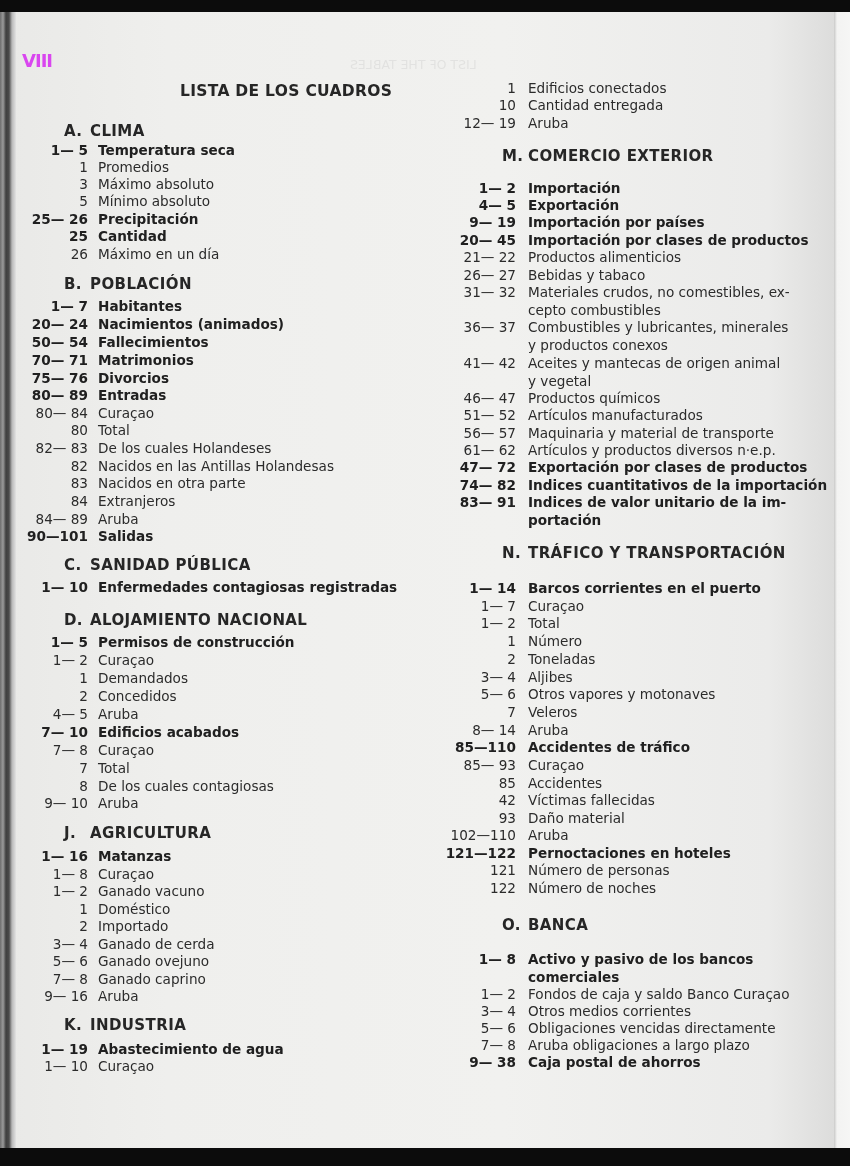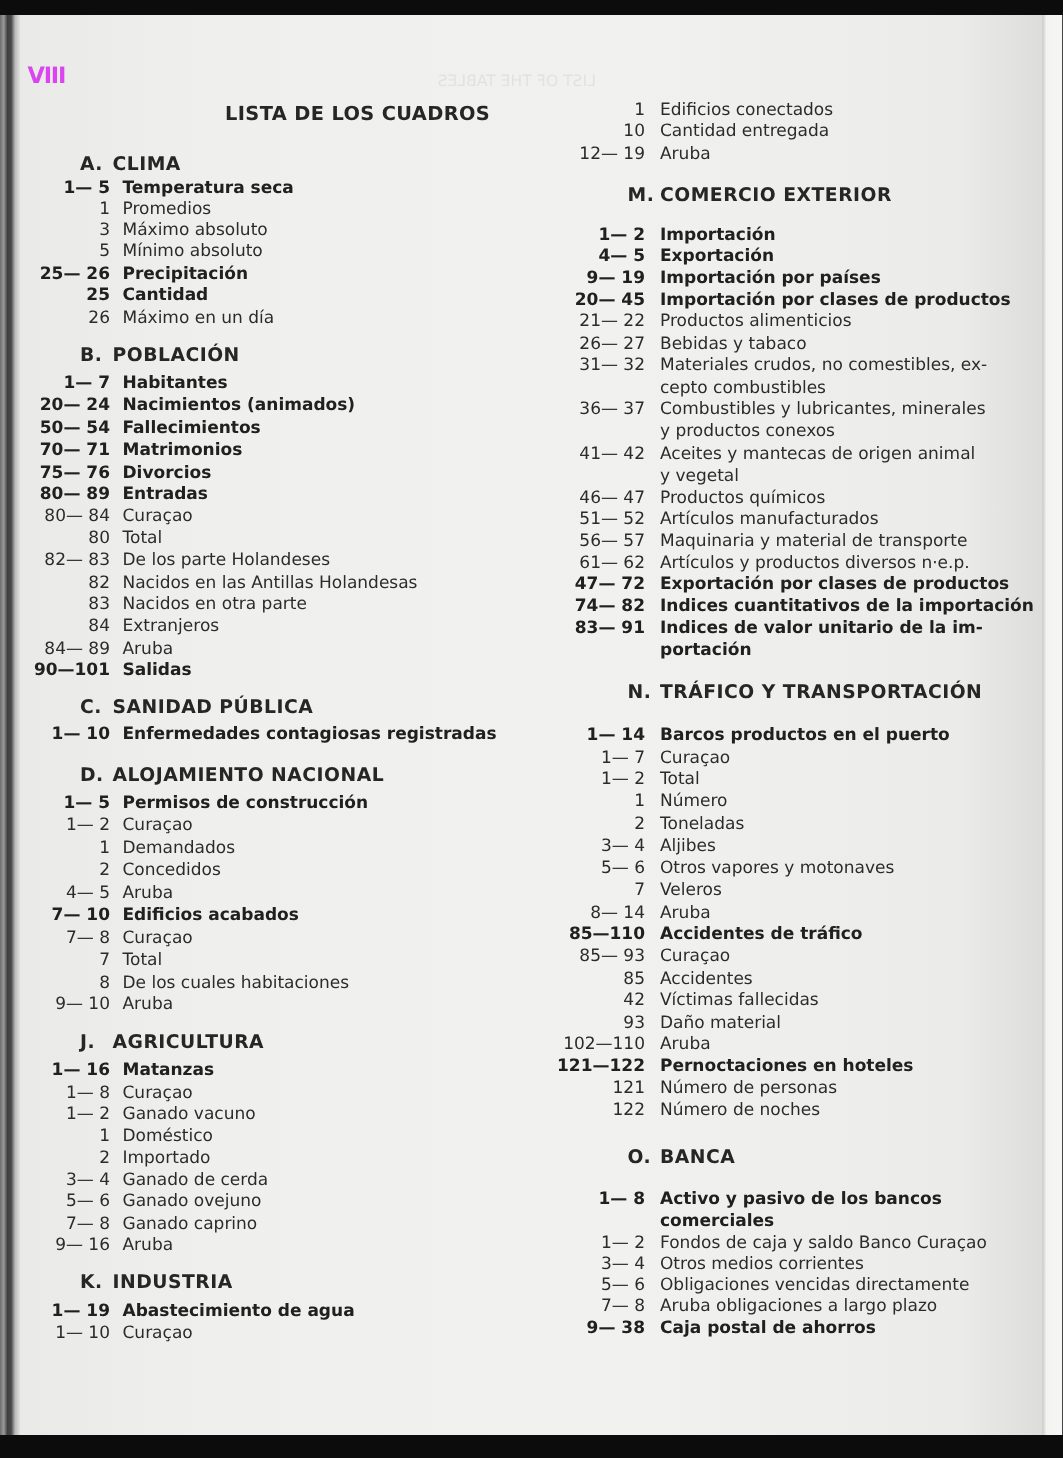--- a/index.html
+++ b/index.html
@@ -115,21 +115,21 @@
     <div class="row" style="top: 405px; left: 0px;">
       <span class="num" style="right: auto; left: -12px; width: 100px; position: absolute;">80— 84</span>
       <span class="lbl" style="left: 98px;">Curaçao</span>
     </div>
     <div class="row" style="top: 422px; left: 0px;">
       <span class="num" style="right: auto; left: -12px; width: 100px; position: absolute;">80</span>
       <span class="lbl" style="left: 98px;">Total</span>
     </div>
     <div class="row" style="top: 440px; left: 0px;">
       <span class="num" style="right: auto; left: -12px; width: 100px; position: absolute;">82— 83</span>
-      <span class="lbl" style="left: 98px;">De los parte Holandeses</span>
+      <span class="lbl" style="left: 98px;">De los cuales Holandeses</span>
     </div>
     <div class="row" style="top: 458px; left: 0px;">
       <span class="num" style="right: auto; left: -12px; width: 100px; position: absolute;">82</span>
       <span class="lbl" style="left: 98px;">Nacidos en las Antillas Holandesas</span>
     </div>
     <div class="row" style="top: 475px; left: 0px;">
       <span class="num" style="right: auto; left: -12px; width: 100px; position: absolute;">83</span>
       <span class="lbl" style="left: 98px;">Nacidos en otra parte</span>
     </div>
     <div class="row" style="top: 493px; left: 0px;">
@@ -177,21 +177,21 @@
     <div class="row" style="top: 742px; left: 0px;">
       <span class="num" style="right: auto; left: -12px; width: 100px; position: absolute;">7— 8</span>
       <span class="lbl" style="left: 98px;">Curaçao</span>
     </div>
     <div class="row" style="top: 760px; left: 0px;">
       <span class="num" style="right: auto; left: -12px; width: 100px; position: absolute;">7</span>
       <span class="lbl" style="left: 98px;">Total</span>
     </div>
     <div class="row" style="top: 778px; left: 0px;">
       <span class="num" style="right: auto; left: -12px; width: 100px; position: absolute;">8</span>
-      <span class="lbl" style="left: 98px;">De los cuales habitaciones</span>
+      <span class="lbl" style="left: 98px;">De los cuales contagiosas</span>
     </div>
     <div class="row" style="top: 795px; left: 0px;">
       <span class="num" style="right: auto; left: -12px; width: 100px; position: absolute;">9— 10</span>
       <span class="lbl" style="left: 98px;">Aruba</span>
     </div>
     <div class="sec" style="left: 64px; top: 825px;"><span class="letter">J.</span><span>AGRICULTURA</span></div>
     <div class="row bold" style="top: 848px; left: 0px;">
       <span class="num" style="right: auto; left: -12px; width: 100px; position: absolute;">1— 16</span>
       <span class="lbl" style="left: 98px;">Matanzas</span>
     </div>
@@ -315,21 +315,21 @@
       <span class="lbl" style="left: 98px;">Indices cuantitativos de la importación</span>
     </div>
     <div class="row bold" style="top: 494px; left: 0px;">
       <span class="num" style="right: auto; left: -14px; width: 100px; position: absolute;">83— 91</span>
       <span class="lbl" style="left: 98px;">Indices de valor unitario de la im-</span>
       <span class="lbl" style="left: 98px; top: 17.5px;">portación</span>
     </div>
     <div class="sec" style="left: 72px; top: 545px;"><span class="letter">N.</span><span>TRÁFICO Y TRANSPORTACIÓN</span></div>
     <div class="row bold" style="top: 580px; left: 0px;">
       <span class="num" style="right: auto; left: -14px; width: 100px; position: absolute;">1— 14</span>
-      <span class="lbl" style="left: 98px;">Barcos productos en el puerto</span>
+      <span class="lbl" style="left: 98px;">Barcos corrientes en el puerto</span>
     </div>
     <div class="row" style="top: 598px; left: 0px;">
       <span class="num" style="right: auto; left: -14px; width: 100px; position: absolute;">1— 7</span>
       <span class="lbl" style="left: 98px;">Curaçao</span>
     </div>
     <div class="row" style="top: 615px; left: 0px;">
       <span class="num" style="right: auto; left: -14px; width: 100px; position: absolute;">1— 2</span>
       <span class="lbl" style="left: 98px;">Total</span>
     </div>
     <div class="row" style="top: 633px; left: 0px;">

